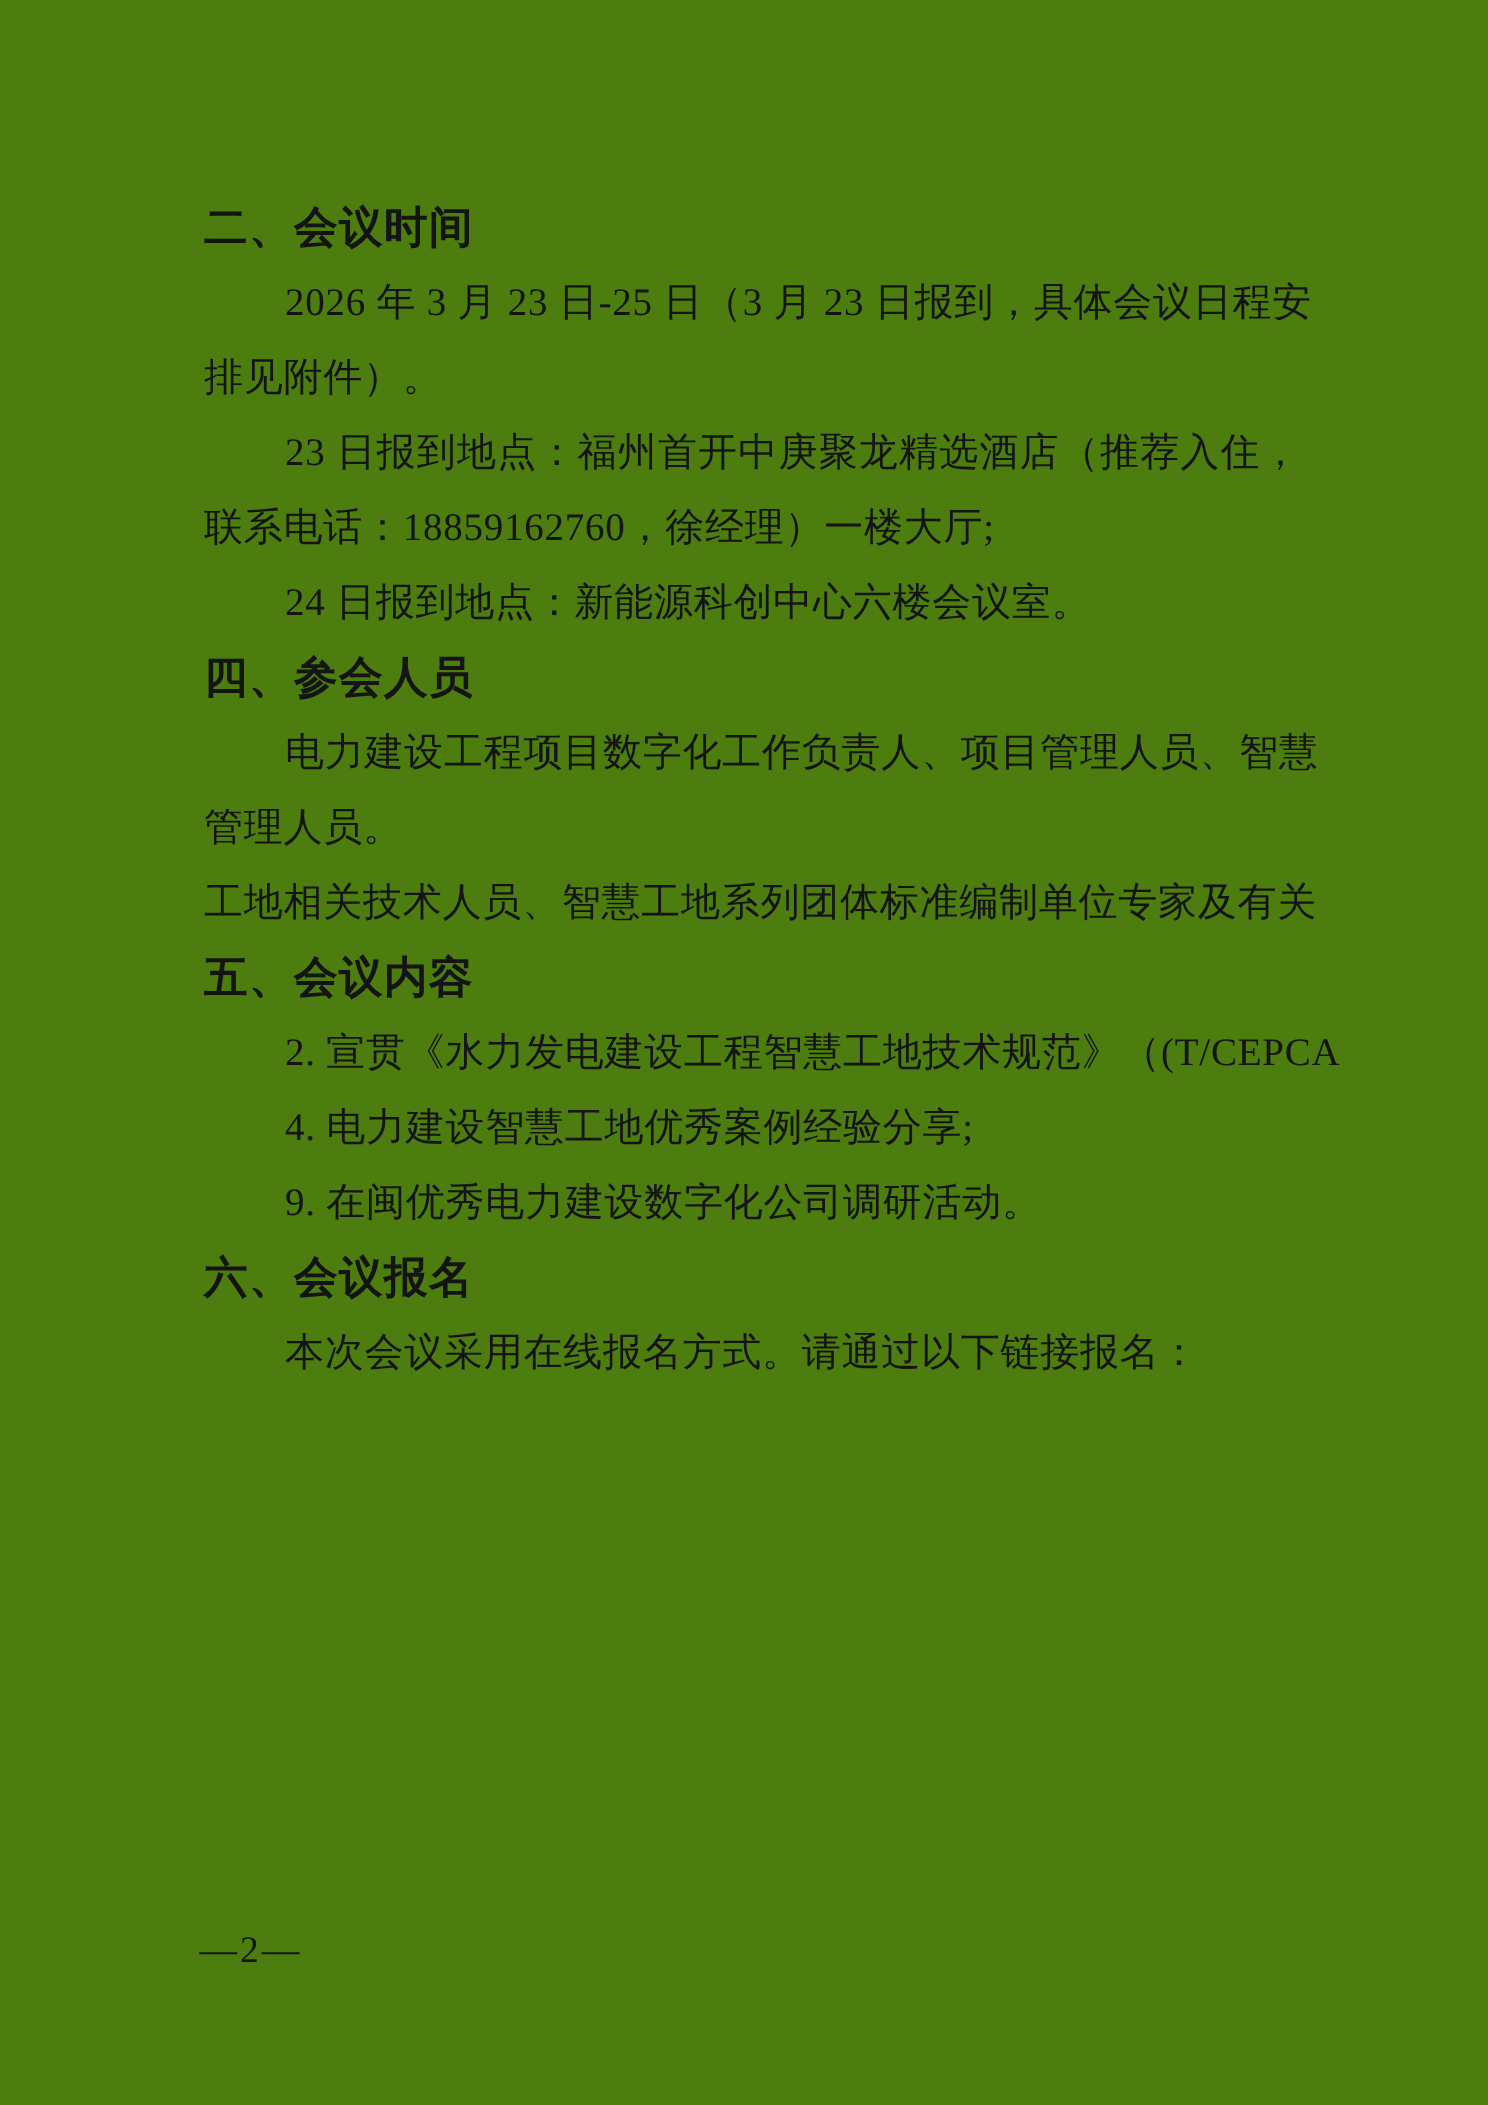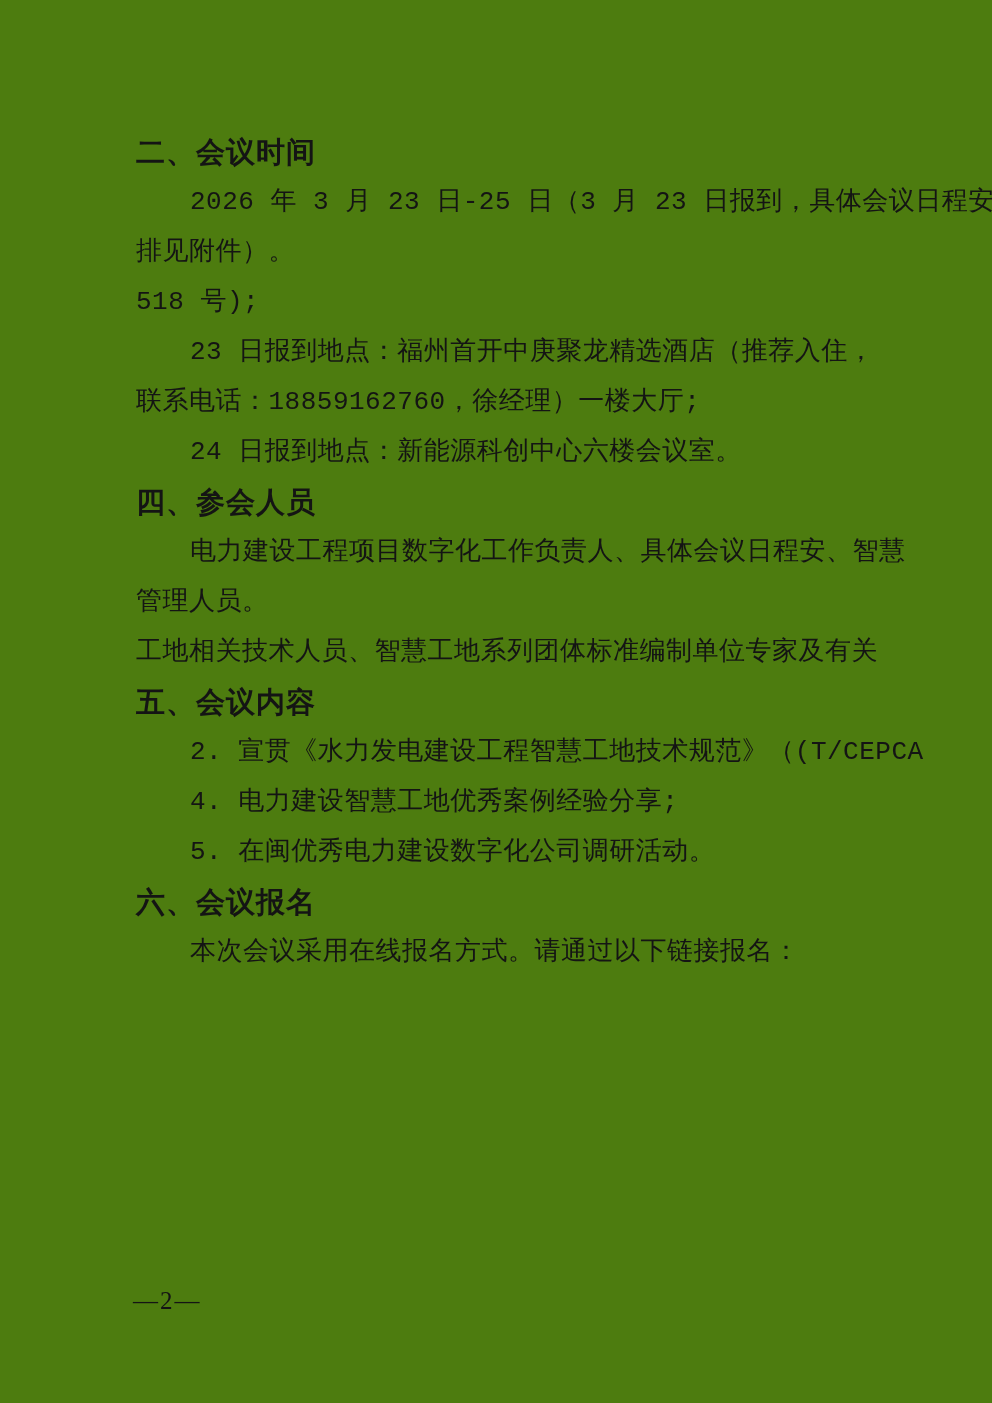--- a/index.html
+++ b/index.html
@@ -17,21 +17,21 @@
   }
   .content {
     position: absolute;
     left: 136px;
     top: 127px;
     width: 731px;
   }
   .line {
     height: 50px;
     line-height: 50px;
-    font-family: Liberation Mono, monospace;
+    font-family: Liberation Serif, serif;
     font-size: 26px;
     white-space: nowrap;
     text-align: left;
     letter-spacing: 0.5px;
   }
   .line.h {
     font-family: "Liberation Sans", "DejaVu Sans", sans-serif;
     font-weight: 700;
     font-size: 29px;
     letter-spacing: 1px;
@@ -56,29 +56,28 @@
   }
 </style>
 </head>
 <body>
 
 <div class="page">
   <div class="content">
     <div class="line h">二、会议时间</div>
     <div class="line p1 fill">2026 年 3 月 23 日-25 日（3 月 23 日报到，具体会议日程安</div>
     <div class="line">排见附件）。</div>
-    <div class="line">518 号);</div>
     <div class="line p1 fill">23 日报到地点：福州首开中庚聚龙精选酒店（推荐入住，</div>
     <div class="line">联系电话：18859162760，徐经理）一楼大厅;</div>
     <div class="line p1">24 日报到地点：新能源科创中心六楼会议室。</div>
     <div class="line h">四、参会人员</div>
-    <div class="line p1 fill">电力建设工程项目数字化工作负责人、具体会议日程安、智慧</div>
+    <div class="line p1 fill">电力建设工程项目数字化工作负责人、项目管理人员、智慧</div>
     <div class="line">管理人员。</div>
     <div class="line fill">工地相关技术人员、智慧工地系列团体标准编制单位专家及有关</div>
     <div class="line h">五、会议内容</div>
     <div class="line p1 fill">2. 宣贯《水力发电建设工程智慧工地技术规范》（(T/CEPCA</div>
     <div class="line p1">4. 电力建设智慧工地优秀案例经验分享;</div>
-    <div class="line p1">5. 在闽优秀电力建设数字化公司调研活动。</div>
+    <div class="line p1">9. 在闽优秀电力建设数字化公司调研活动。</div>
     <div class="line h">六、会议报名</div>
     <div class="line p1">本次会议采用在线报名方式。请通过以下链接报名：</div>
   </div>
   <div class="page-number">—2—</div>
 </div>
 
 </body></html>

